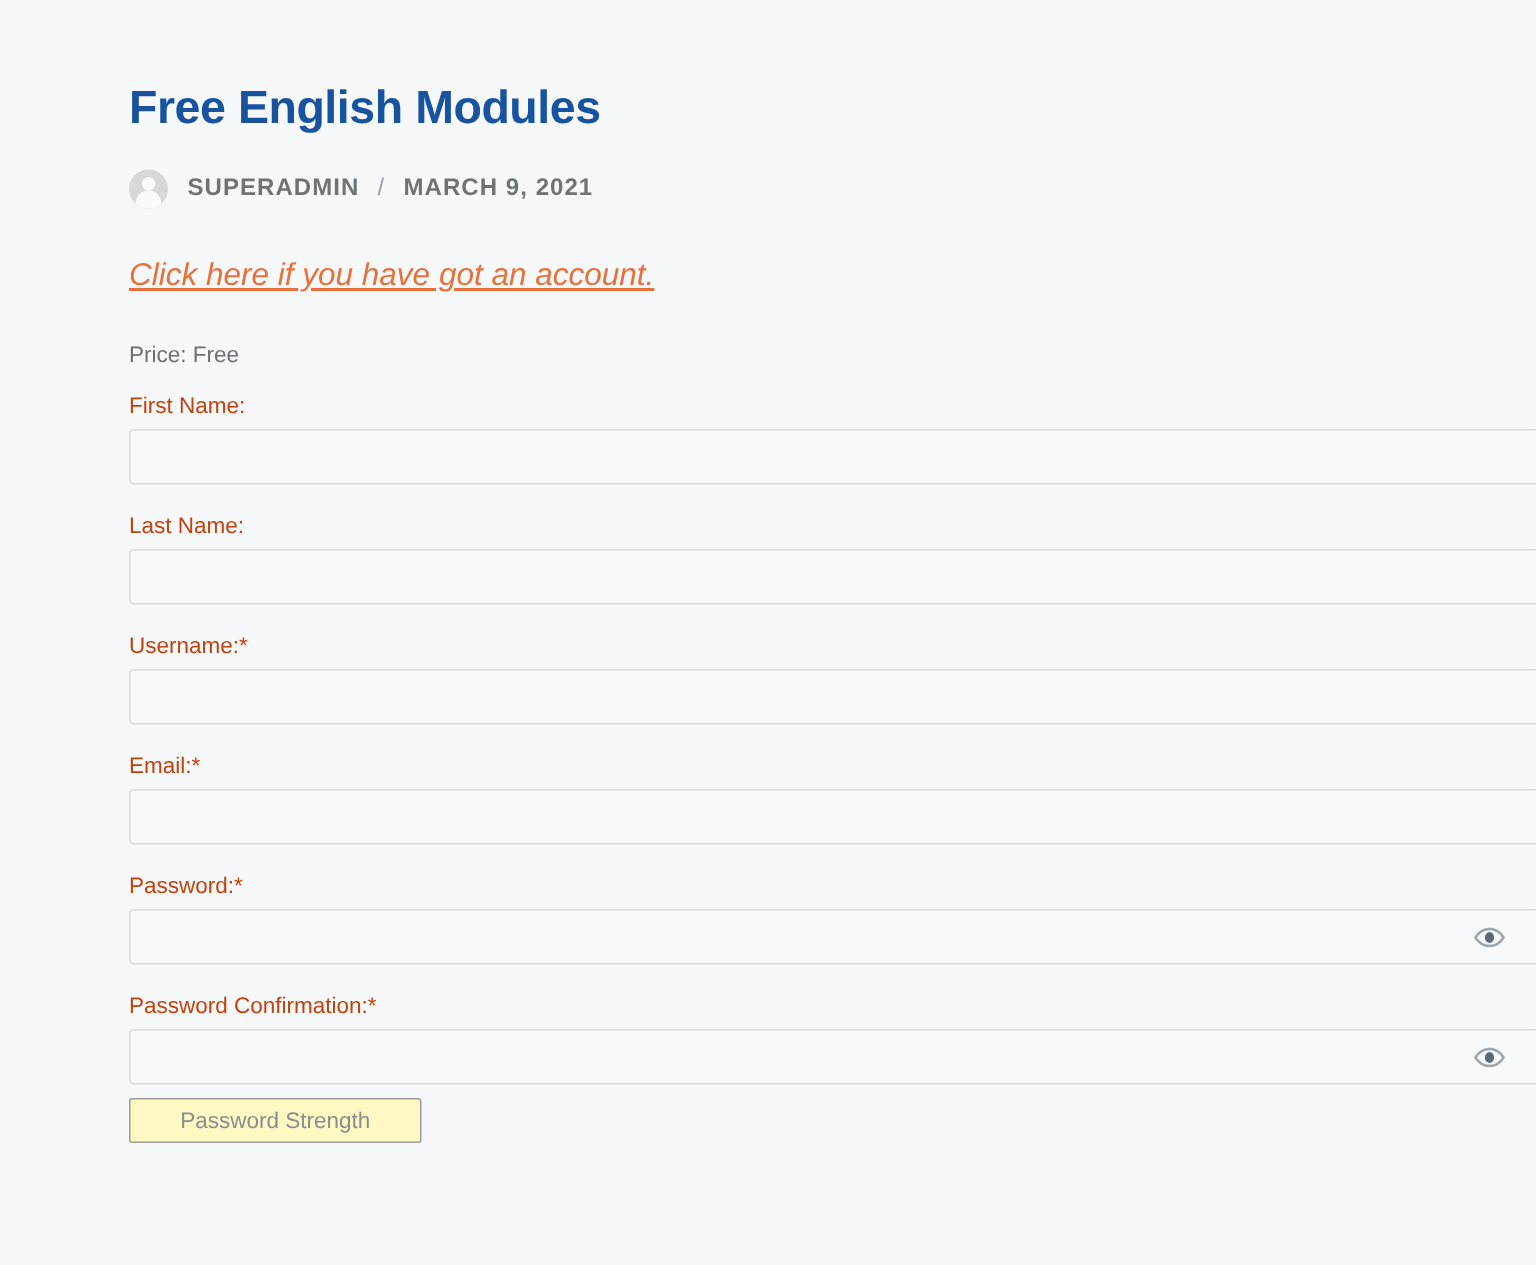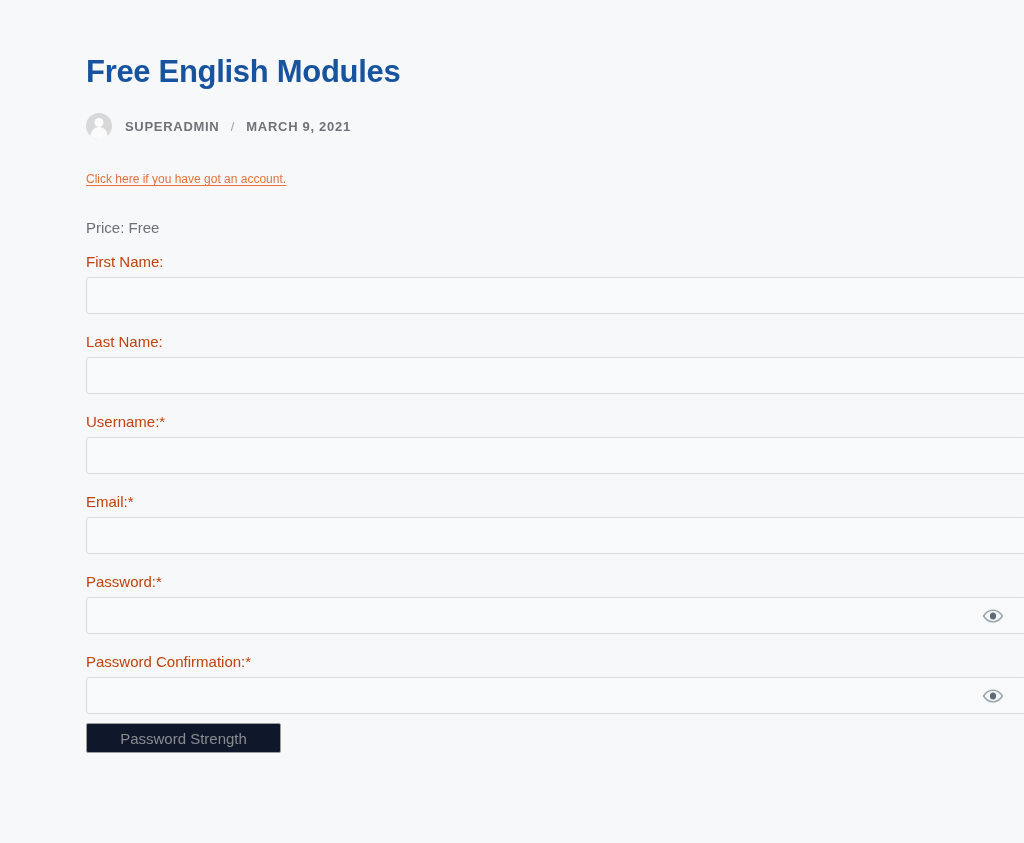--- a/index.html
+++ b/index.html
@@ -64,21 +64,21 @@
     width: 17px;
     height: 13px;
     border-radius: 9px 9px 0 0;
     background: #fbfbfc;
     left: 50%;
     bottom: -1px;
     transform: translateX(-50%);
   }
   .meta-text {
     margin-left: 13px;
-    font-size: 13px;
+    font-size: 16px;
     letter-spacing: 0.7px;
     font-weight: bold;
     color: #6e7378;
     white-space: nowrap;
   }
   .meta-sep {
     margin: 0 7px;
     color: #9aa0a6;
     font-weight: normal;
   }
@@ -87,25 +87,26 @@
   .intro {
     margin: 0;
     padding-top: 54px;
     font-size: 15.5px;
     font-weight: bold;
     color: #5c6166;
   }
   .account-link {
     display: inline-block;
     margin-top: 33px;
-    font-size: 12px;
+    font-size: 21px;
     color: #e8703a;
     text-decoration: underline;
     text-underline-offset: 2px;
     cursor: pointer;
+    font-style: italic;
   }
 
   .price {
     margin-top: 32px;
     font-size: 15px;
     color: #6b7075;
   }
 
   
   .form {
@@ -158,21 +159,21 @@
   .strength-row {
     display: flex;
     align-items: center;
     margin-top: 9px;
   }
   .strength-button {
     box-sizing: border-box;
     height: 30px;
     min-width: 195px;
     padding: 4px 18px;
-    background: #0f172a;
+    background: #fef9c3;
     border: 1px solid #9c9c9c;
     border-radius: 2px;
     color: #8a8d90;
     font-family: "Liberation Sans", sans-serif;
     font-size: 15px;
     cursor: pointer;
     text-align: center;
   }
   .strength-hint {
     margin-left: 20px;

